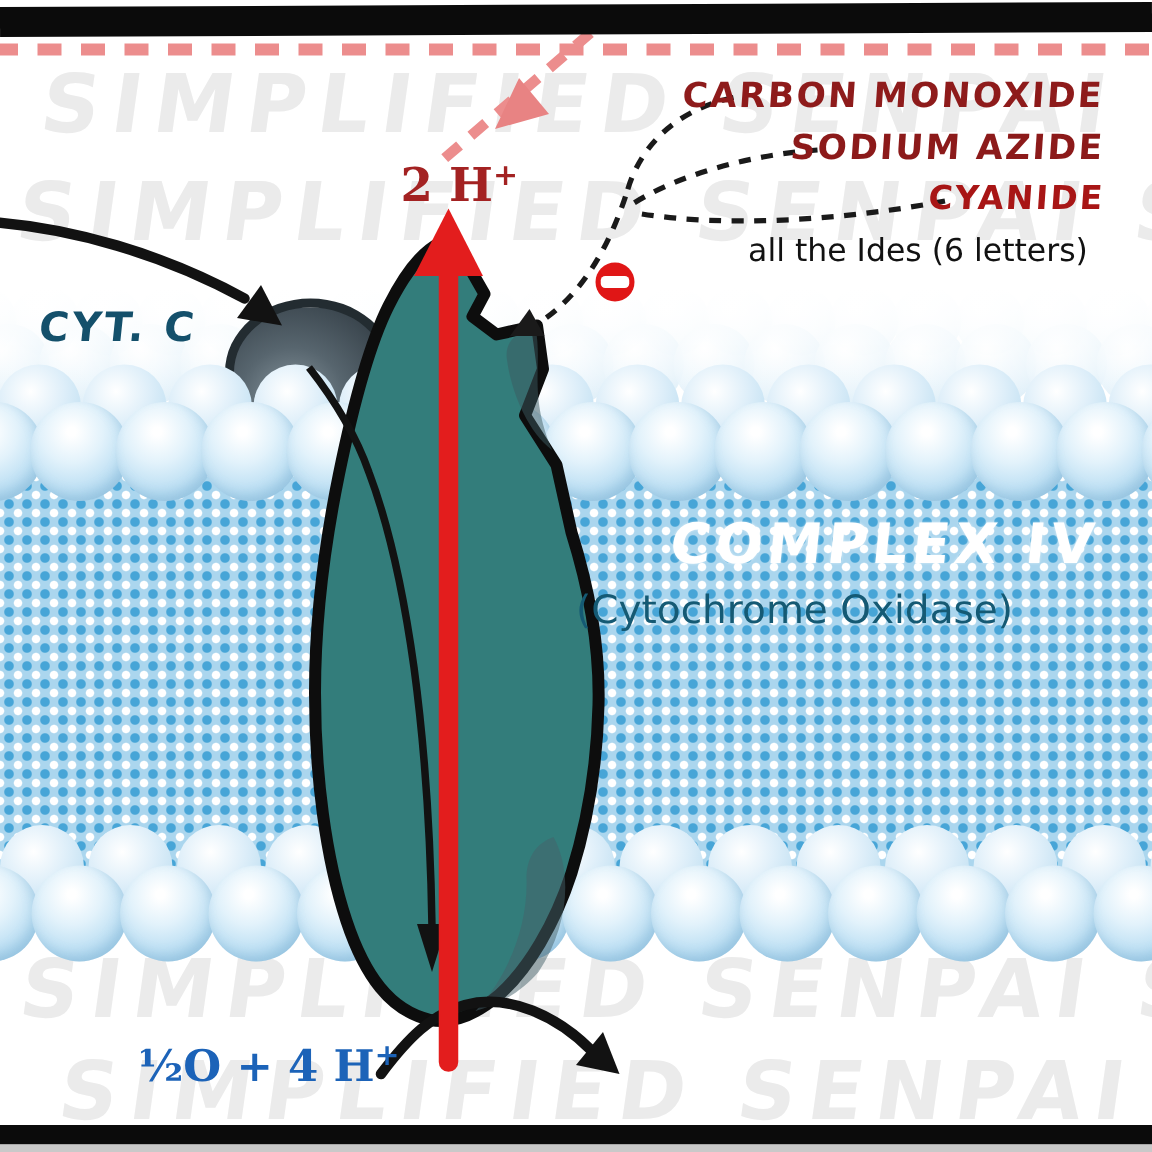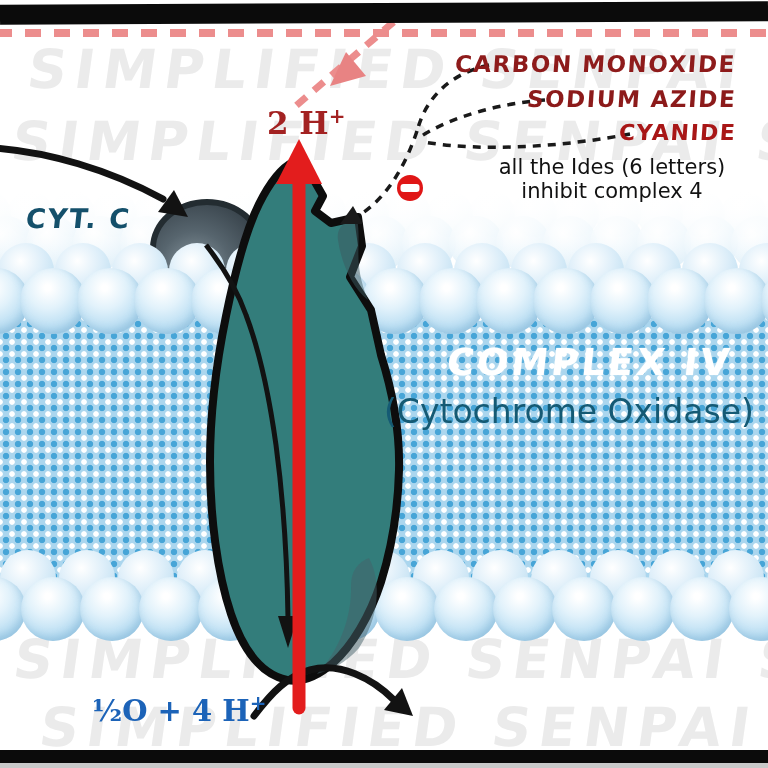--- a/index.html
+++ b/index.html
@@ -48,21 +48,21 @@
   .formula sub{font-size:20px;}
   .inhib{right:32px;font-weight:bold;font-size:23px;letter-spacing:1.5px;transform:skewX(-4deg);}
   .inhib.i0{top:51px;} .inhib.i1{top:86px;} .inhib.i2{top:120px;font-size:22px;}
   .note{left:462px;top:155px;width:300px;text-align:center;font-size:21px;line-height:24px;
       color:#121212;white-space:normal;}
   .cytc-title{left:26px;top:203px;font-weight:bold;font-size:27px;letter-spacing:2px;
       color:var(--cytc-title);transform:skewX(-6deg);}
   .cytc-sub{left:2px;top:246px;font-size:21px;color:var(--cytc-sub);}
   .cx-title{left:447px;top:341px;font-weight:bold;font-size:37px;letter-spacing:3px;
       color:#ffffff;transform:skewX(-6deg);text-shadow:0 0 2px rgba(255,255,255,.6);}
-  .cx-sub{left:384px;top:392px;font-size:33px;color:var(--oxidase-teal);}
+  .cx-sub{left:384px;top:392px;font-size:26px;color:var(--oxidase-teal);}
   .formula{font-family:"DejaVu Serif",serif;font-weight:bold;font-size:29px;color:var(--formula-blue);}
   .reactants{left:92px;top:691px;}
   .product{left:420px;top:692px;}
 </style>
 </head>
 <body>
 
 <div class="stage">
 
   <div class="wm" style="left:28px;top:38px;">SIMPLIFIED SENPAI</div>
@@ -218,21 +218,20 @@
   <div class="txt proton">
     <span>2 H</span><sup>+</sup>
   </div>
 
   <div class="txt inhib i0" style="color: rgb(142, 27, 27);">CARBON MONOXIDE</div>
   <div class="txt inhib i1" style="color: rgb(140, 26, 26);">SODIUM AZIDE</div>
   <div class="txt inhib i2" style="color: rgb(168, 22, 22);">CYANIDE</div>
 
   <div class="txt note">
     <span>all the Ides (6 letters)</span><br>
-    <span>inhibit complex 4</span>
   </div>
 
   <div class="txt cytc-title">CYT. C</div>
 
   <div class="txt cx-title">COMPLEX IV</div>
   <div class="txt cx-sub">(Cytochrome Oxidase)</div>
 
   <div class="txt formula reactants">
     <span>½O + 4 H</span><sup>+</sup>
   </div>

